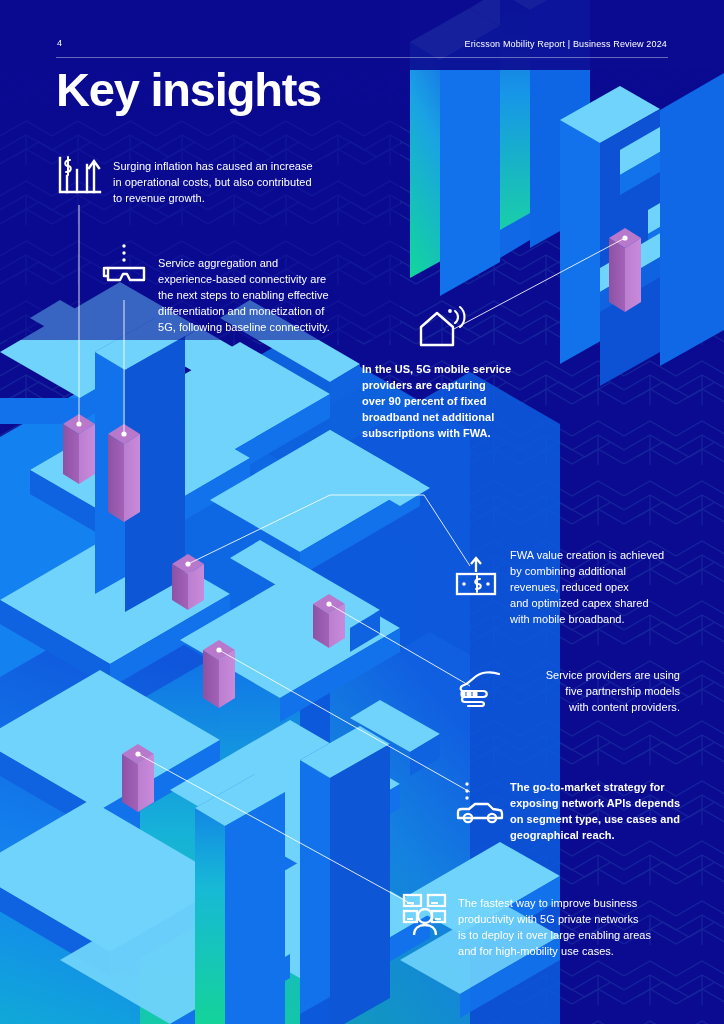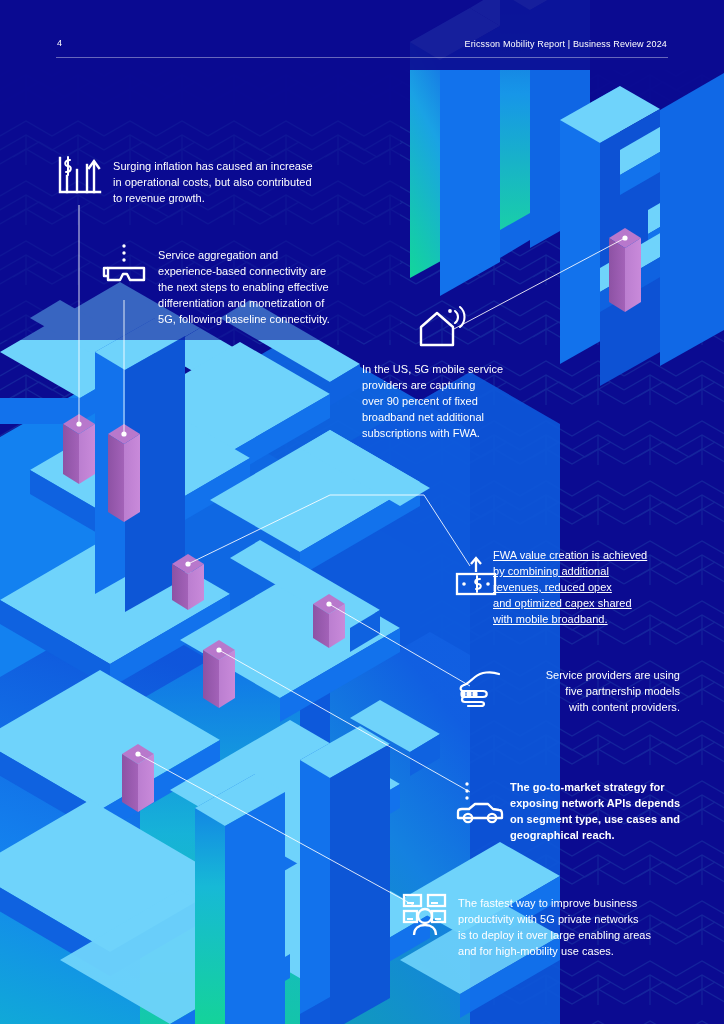--- a/index.html
+++ b/index.html
@@ -25,25 +25,25 @@
   
   .insight{position:absolute;z-index:8;}
   .insight .txt{color:#ffffff;font-size:11px;line-height:1.45;
                 letter-spacing:.04px;white-space:pre-line;}
   .ico{position:absolute;}
   .ico svg{display:block;}
 
   .i1{left:56px;top:152px;}
   .i1 .txt{position:absolute;left:57px;top:7px;width:250px;}
   .i2{left:100px;top:240px;}
-  .i2 .txt{position:absolute;left:58px;top:8px;width:180px;}
+  .i2 .txt{position:absolute;left:58px;top:16px;width:180px;}
   .i3{left:415px;top:305px;}
-  .i3 .txt{position:absolute;left:-53px;top:57px;width:160px;}
+  .i3 .txt{position:absolute;left:-53px;top:57px;width:160px;font-weight:bold;}
   .i4{left:452px;top:556px;}
-  .i4 .txt{position:absolute;left:41px;top:-8px;width:180px;text-decoration:underline;}
+  .i4 .txt{position:absolute;left:58px;top:-8px;width:180px;}
   .i5{left:455px;top:668px;}
   .i5 .txt{position:absolute;left:55px;top:0px;width:170px;text-align:right;}
   .i6{left:455px;top:780px;}
   .i6 .txt{position:absolute;left:55px;top:0px;width:180px;font-weight:bold;}
   .i7{left:400px;top:890px;}
   .i7 .txt{position:absolute;left:58px;top:6px;width:200px;}
 
   #lineLayer{position:absolute;left:0;top:0;width:724px;height:1024px;z-index:5;
              pointer-events:none;}
 </style>
@@ -297,20 +297,21 @@
         <circle cx="188" cy="564" r="2.6"></circle>
         <circle cx="329" cy="604" r="2.6"></circle>
         <circle cx="219" cy="650" r="2.6"></circle>
         <circle cx="138" cy="754" r="2.6"></circle>
       </g>
     </svg>
 
   <div class="pagenum">4</div>
   <div class="hdr-right">Ericsson Mobility Report | Business Review 2024</div>
   <div class="hdr-rule"></div>
+  <div class="title">Key insights</div>
 
   <div class="insight i1">
     <span class="ico">
       <svg width="48" height="46" viewBox="0 0 48 46">
         <g stroke="#fff" stroke-width="2.4" fill="none" stroke-linecap="square">
           <path d="M4,6 L4,40 L44,40"></path>
           <path d="M11,40 L11,24"></path>
           <path d="M21,40 L21,18"></path>
           <path d="M31,40 L31,13"></path>
           <path d="M38,40 L38,10"></path>

